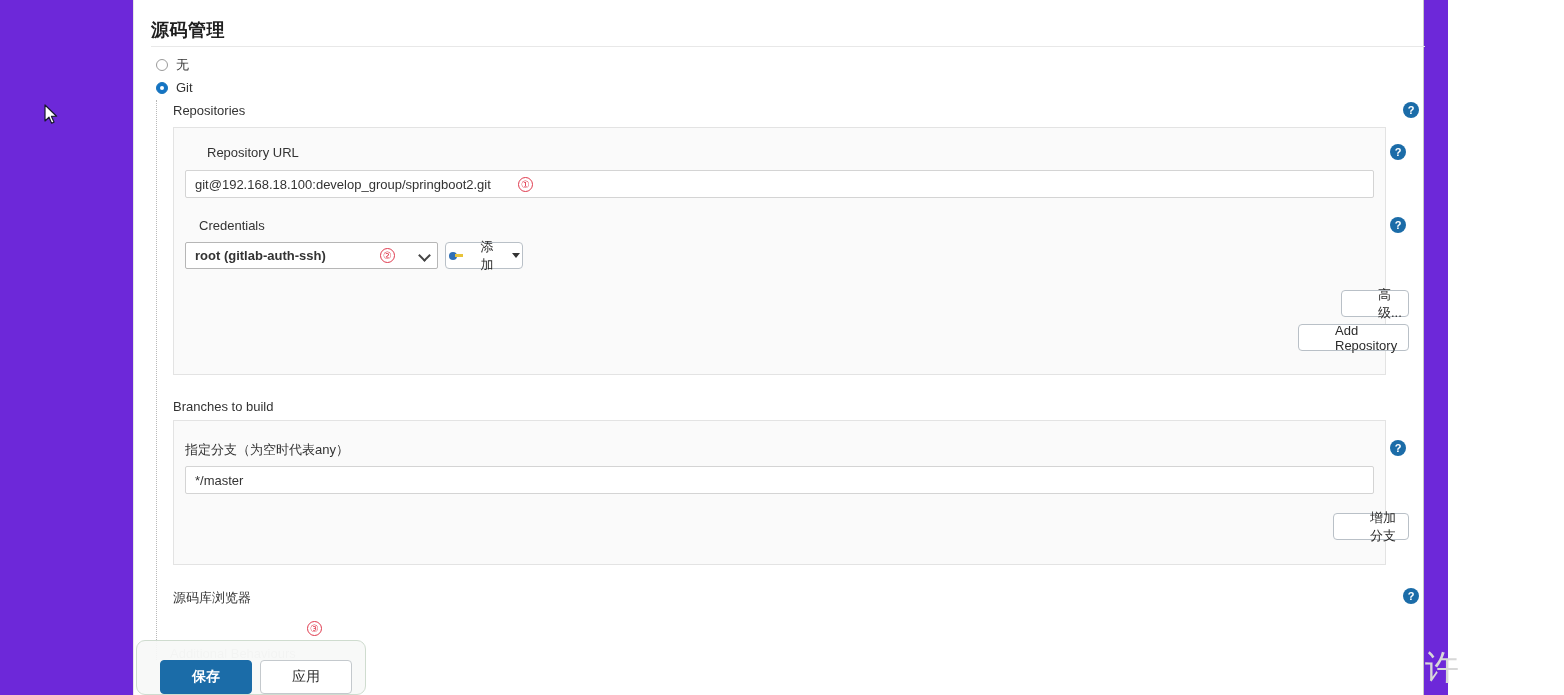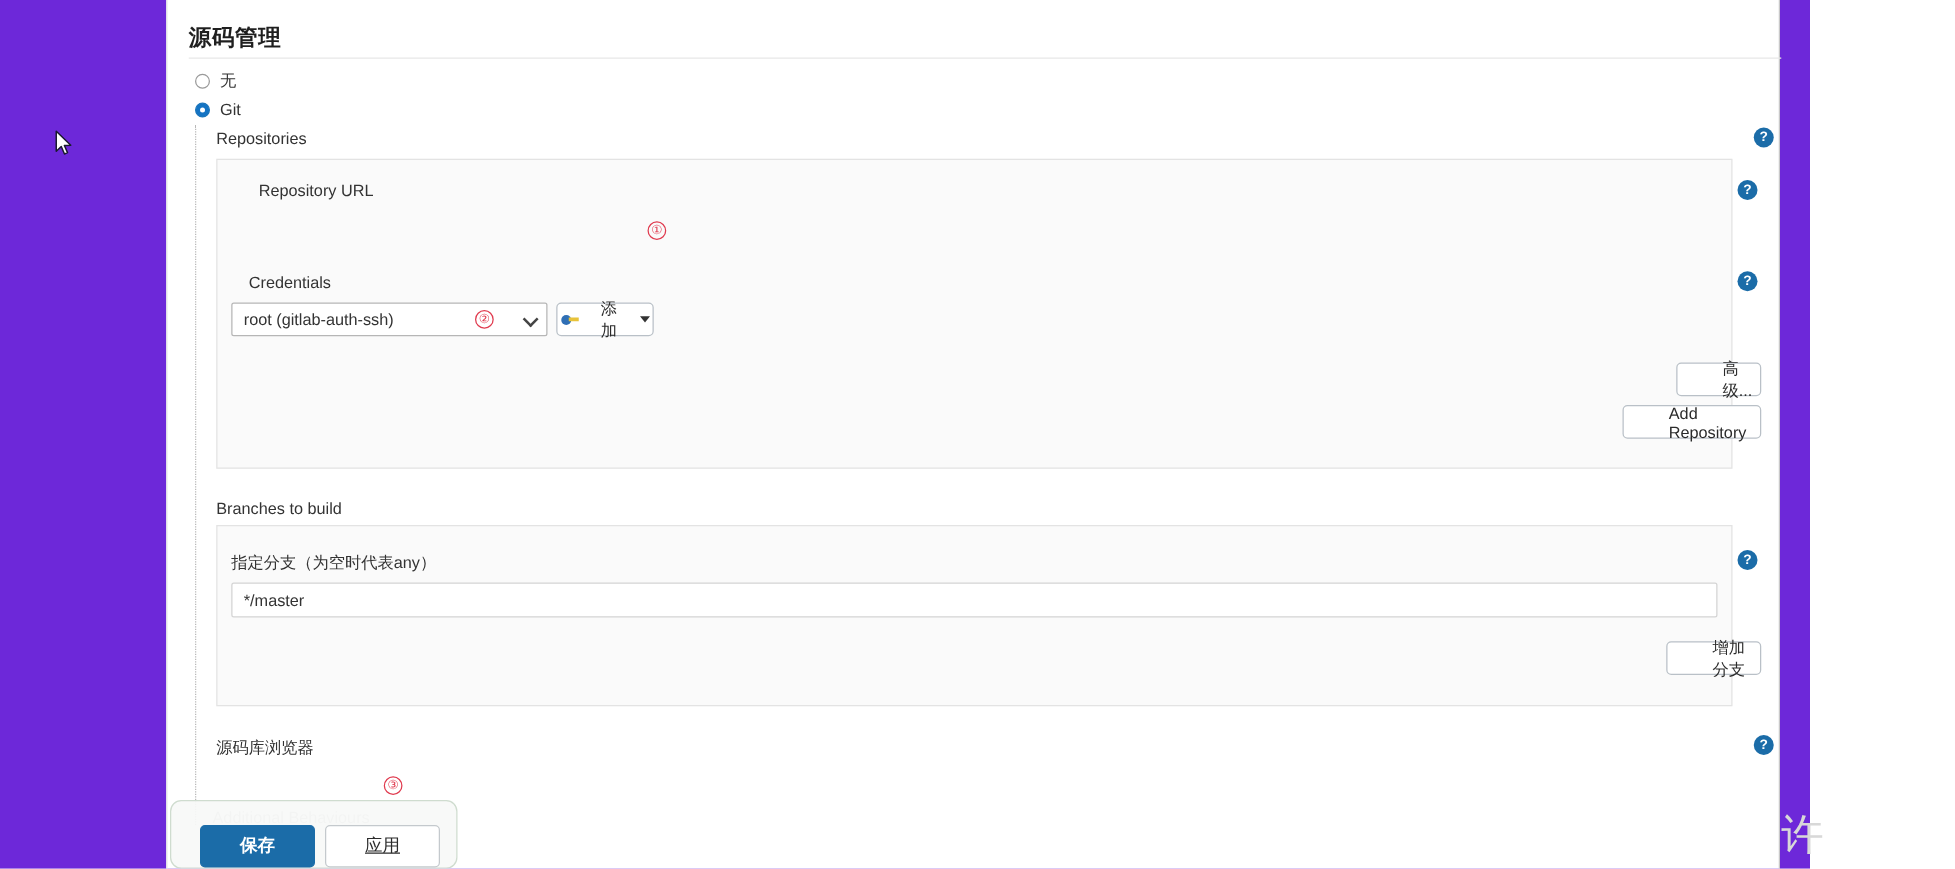--- a/index.html
+++ b/index.html
@@ -88,21 +88,21 @@
     font-family: "Liberation Sans", "DejaVu Sans", sans-serif;
   }
 
   .select-box {
     position: absolute;
     background: #ffffff;
     border: 1px solid #b6b6b6;
     border-radius: 2px;
     font-size: 13px; color: #333;
     padding: 11px 9px;
-    display: flex; align-items: center;
+    display: flex; align-items: center; font-weight: bold;
   }
   .caret {
     position: absolute; right: 8px; top: 50%;
     width: 9px; height: 9px; margin-top: -5px;
     border-right: 2px solid #444; border-bottom: 2px solid #444;
     transform: rotate(45deg);
   }
 
   
   .btn {
@@ -201,21 +201,20 @@
   .btn-apply {
     position: absolute;
     left: 260px; top: 660px;
     width: 92px; height: 34px;
     background: #ffffff;
     border: 1px solid #c4c9cd;
     border-radius: 4px;
     color: #2b2b2b; font-size: 14px;
     display: flex; align-items: center; justify-content: center;
     cursor: pointer;
-    text-decoration: underline;
   }
 
   
   .watermark {
     position: absolute;
     left: 1425px; top: 645px;
     font-size: 34px; color: #d8d8d8;
     font-family: "DejaVu Sans", sans-serif;
     user-select: none;
   }
@@ -244,20 +243,21 @@
 
     <div class="guide" style="left:22px; top:100px; height:560px;"></div>
 
     <div class="group-label" style="left:39px; top:103px;">Repositories</div>
     <div class="help-icon" style="left:1269px; top:102px;">?</div>
 
     <div class="panel" style="left:39px; top:127px; width:1213px; height:248px;"></div>
 
     <div class="field-label" style="left:53px; top:145px;margin-left:20px;">Repository URL</div>
     <div class="help-icon" style="left:1256px; top:144px;">?</div>
+    <div class="text-input" style="left:51px; top:170px; width:1189px; height:28px;">git@192.168.18.100:develop_group/springboot2.git</div>
     <div class="annot" style="left:384px; top:177px;">①</div>
 
     <div class="field-label" style="left:51px; top:218px;margin-left:14px;">Credentials</div>
     <div class="help-icon" style="left:1256px; top:217px;">?</div>
     <div class="select-box" style="left:51px; top:242px; width:253px; height:27px;">
       <span>root (gitlab-auth-ssh)</span>
       <span class="caret"></span>
     </div>
     <div class="annot" style="left:246px; top:248px;">②</div>
 

